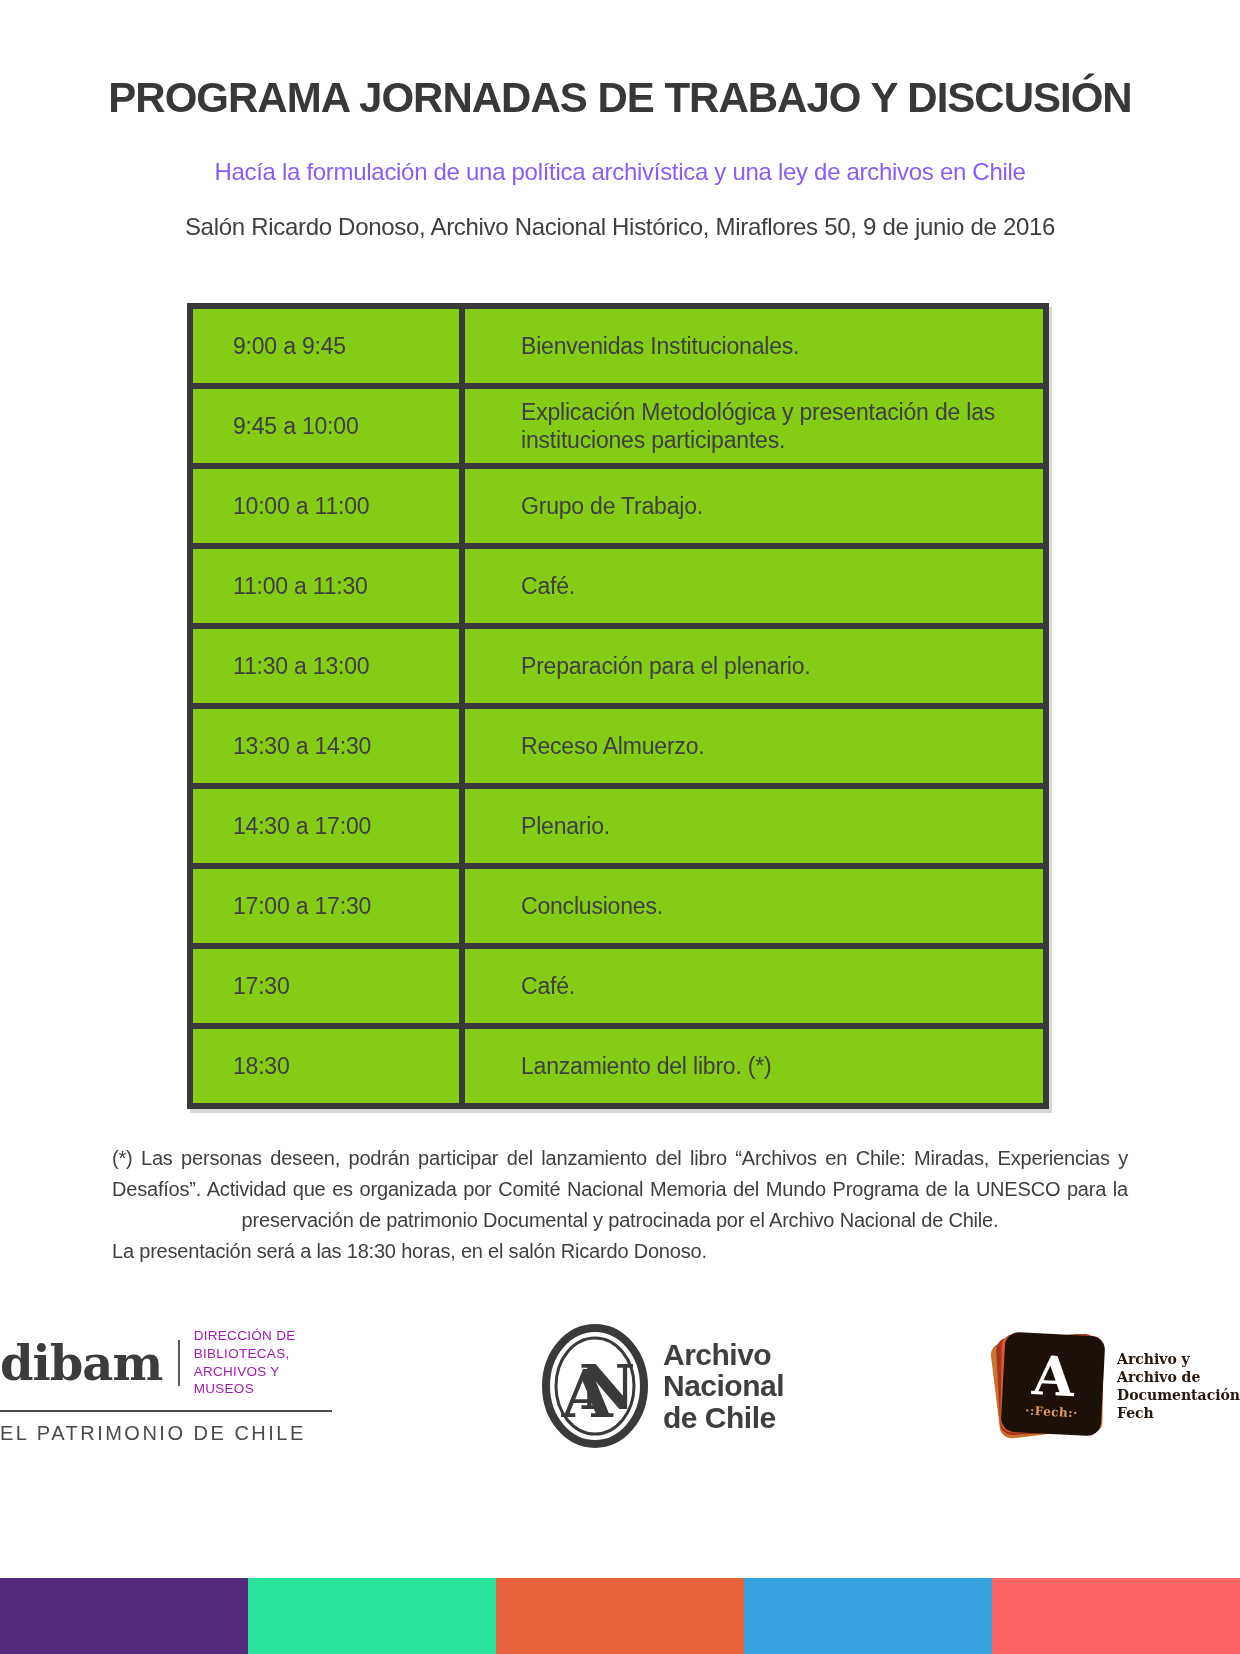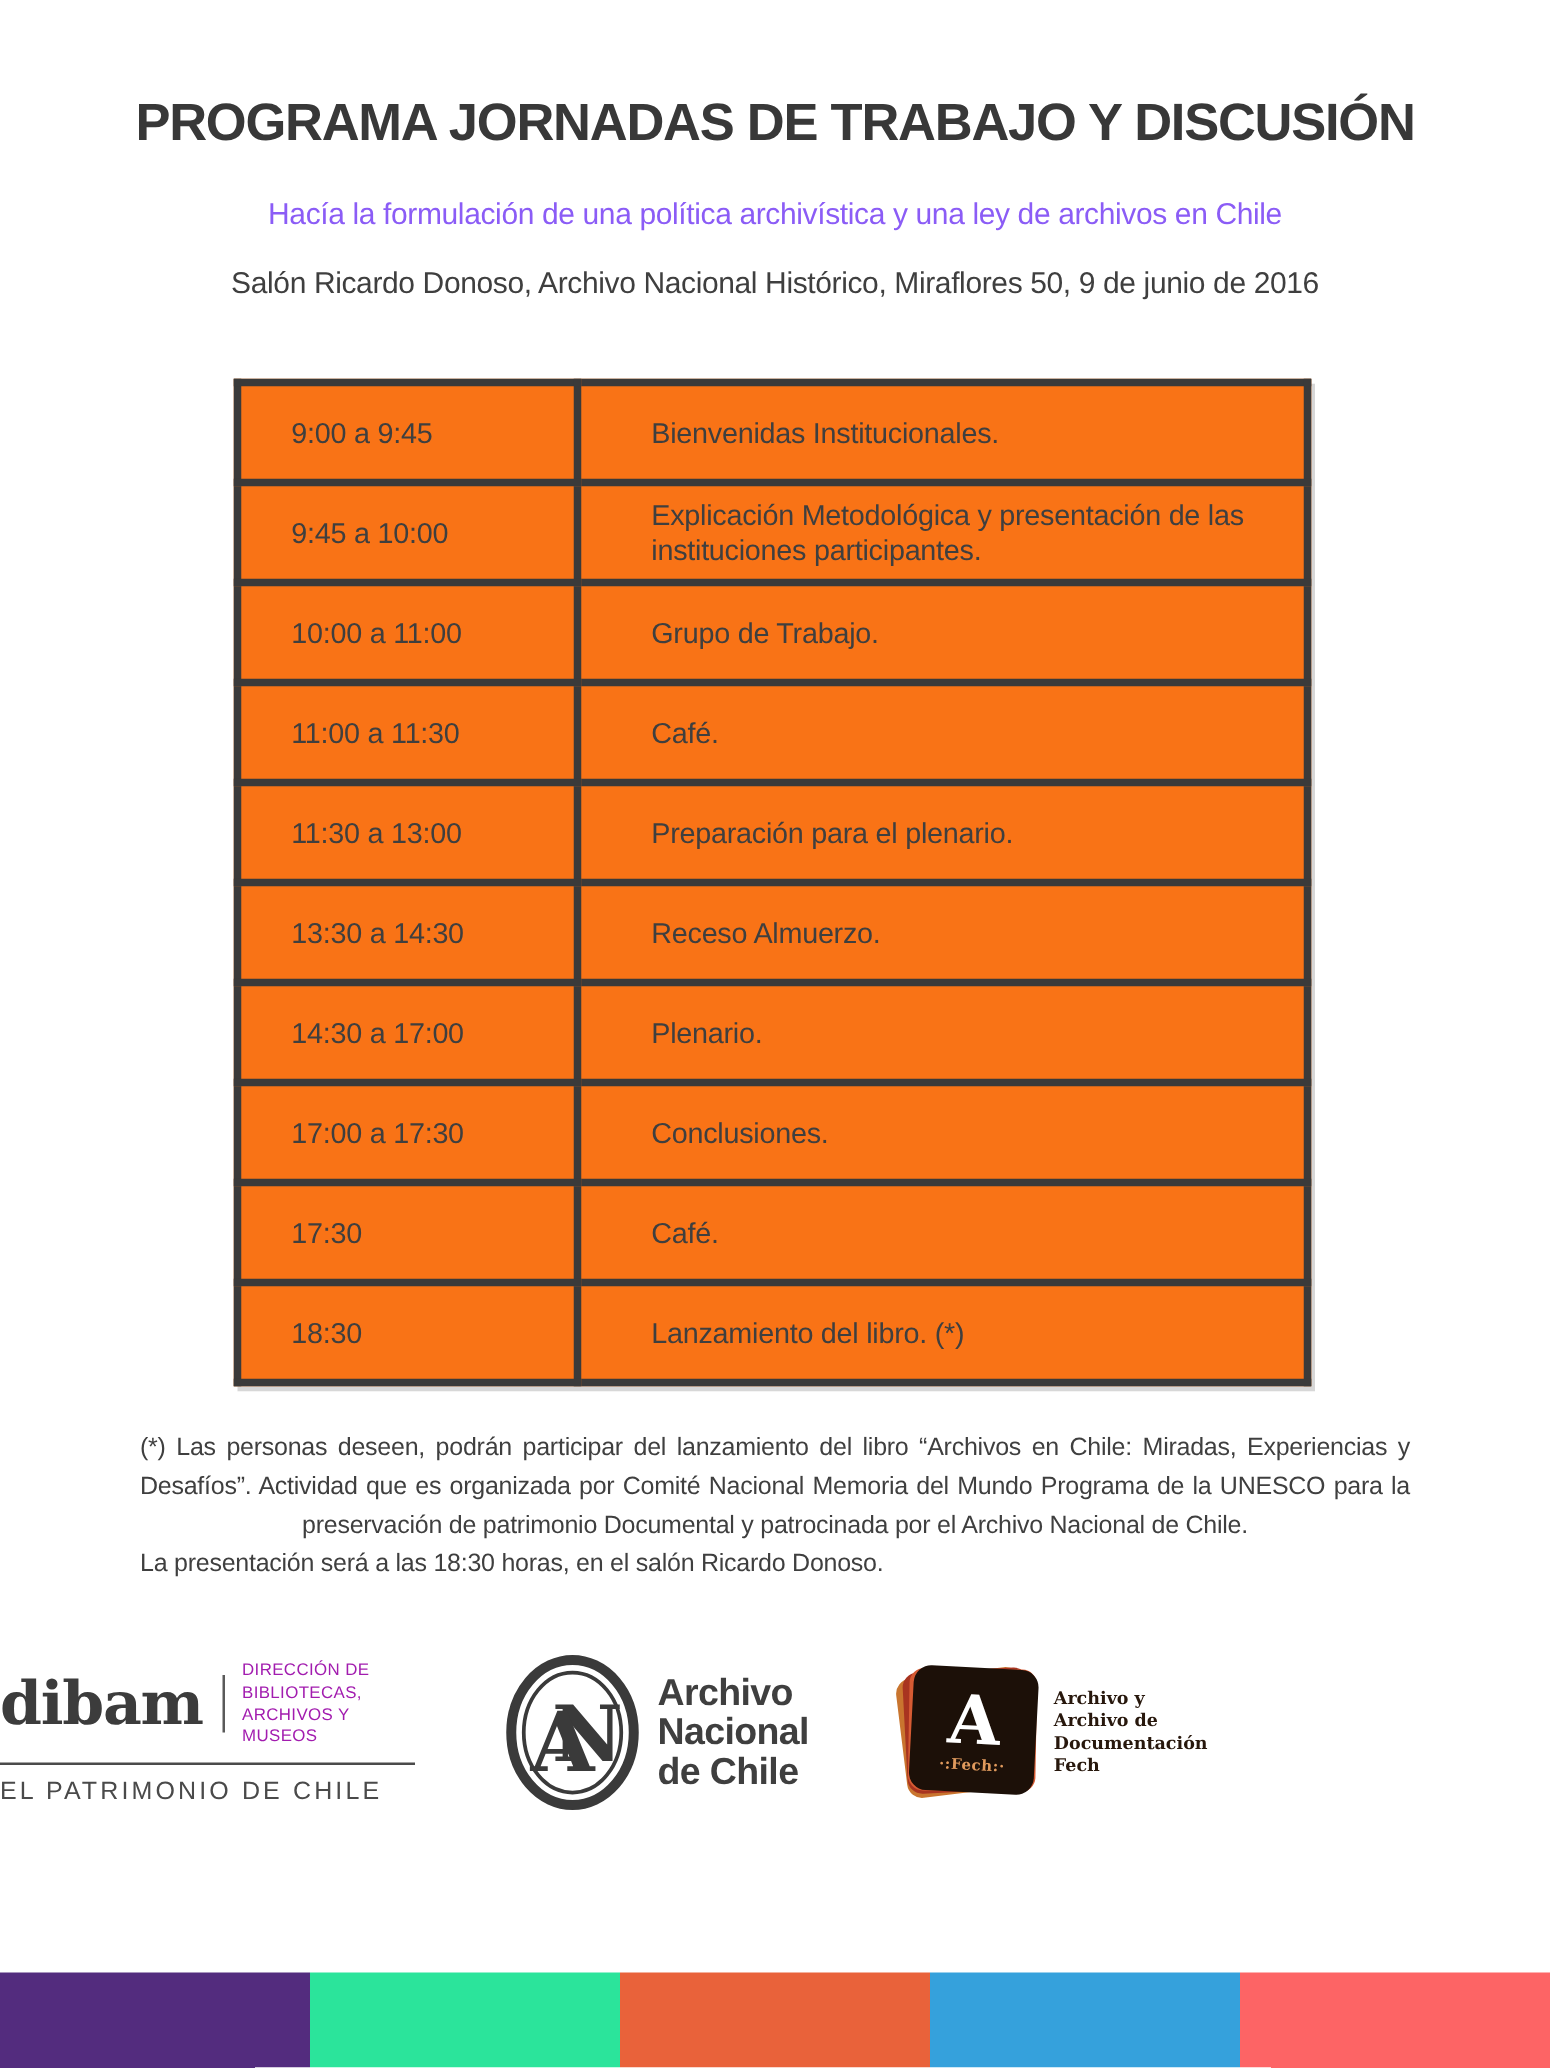--- a/index.html
+++ b/index.html
@@ -35,21 +35,21 @@
     letter-spacing: -0.3px;
     color: #3f3f3f;
   }
 
   
   table.schedule {
     border-collapse: collapse;
     table-layout: fixed;
     margin: 62px 0 0 187px;
     width: 862px;
-    background: #f97316;
+    background: #84cc16;
     box-shadow: 3px 4px 0 rgba(110,110,110,0.28);
   }
   table.schedule td {
     border: 6px solid #3a3a3a;
     height: 80px;
     font-size: 23px;
     letter-spacing: -0.2px;
     color: #3f3f3f;
     vertical-align: middle;
   }
@@ -65,21 +65,21 @@
     letter-spacing: -0.2px;
     color: #3f3f3f;
   }
   .footnote-para { text-align: justify; text-align-last: center; }
   .footnote-last { text-align: left; }
 
   
   .logo-row {
     margin-top: 56px;
     display: flex;
-    justify-content: flex-start;
+    justify-content: space-between;
     align-items: center;
     gap: 72px;
   }
 
   
   .dibam { width: 332px; }
   .dibam-top { display: flex; align-items: center; }
   .dibam-word {
     font-family: "DejaVu Serif", serif;
     font-weight: bold;

